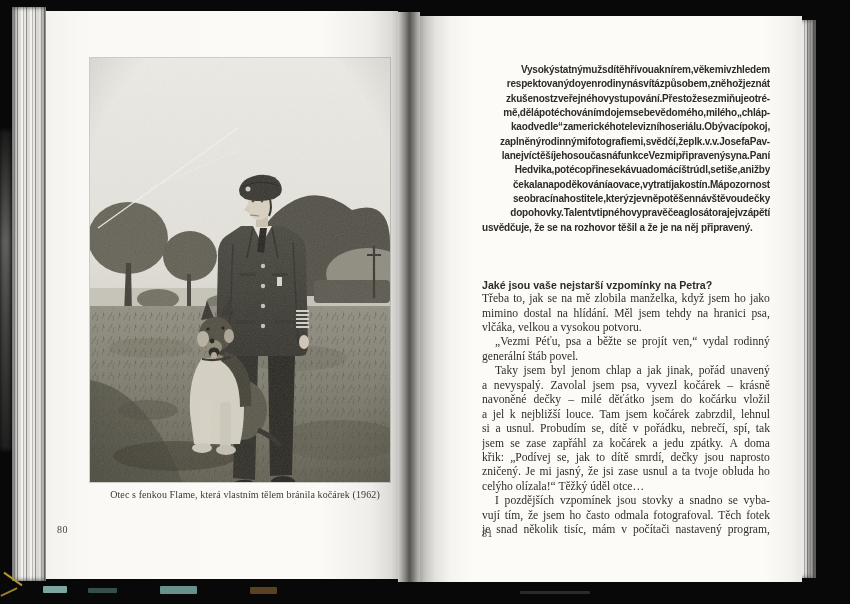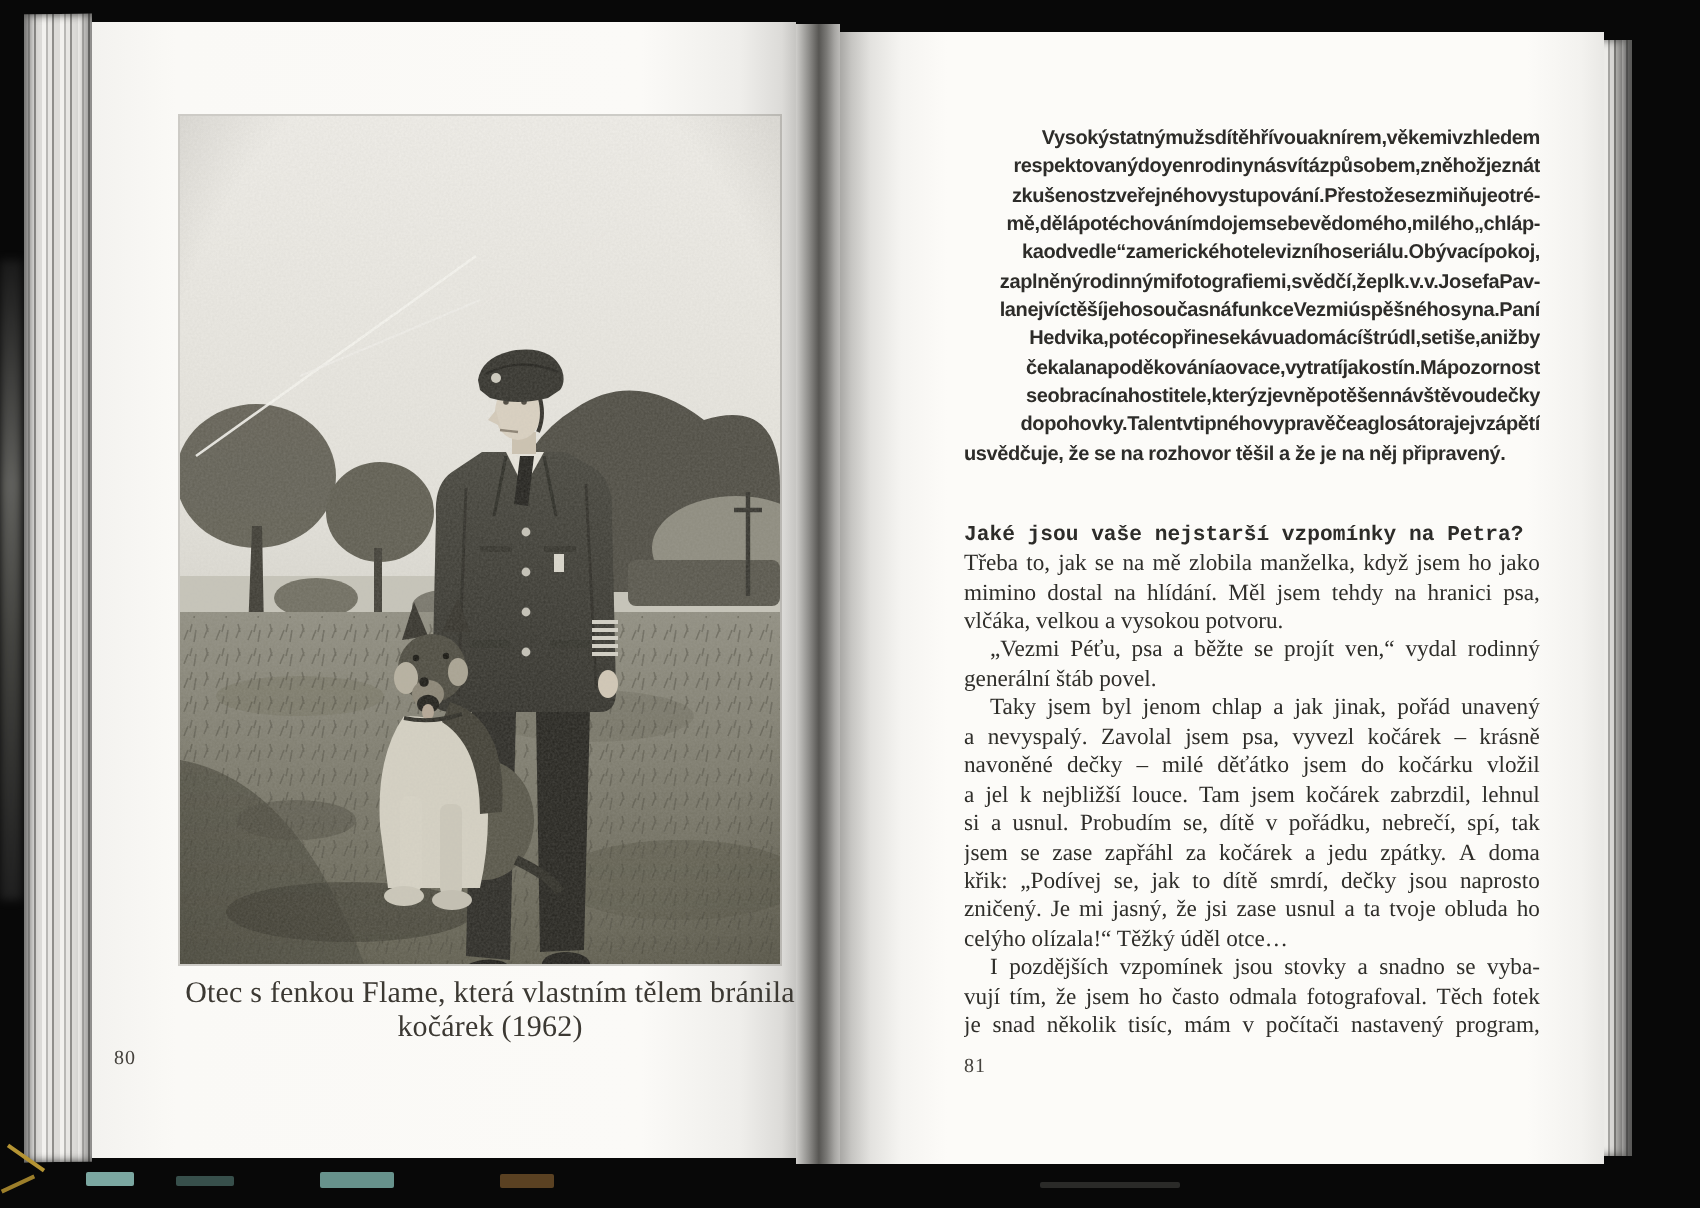--- a/index.html
+++ b/index.html
@@ -30,33 +30,33 @@
     background:repeating-linear-gradient(90deg,
       #ecebe8 0px,#ecebe8 2px,#a5a4a1 2px,#a5a4a1 3px,
       #d8d7d4 3px,#d8d7d4 5px,#7c7b78 5px,#7c7b78 6px,#b5b4b1 6px,#b5b4b1 9px);
     box-shadow:inset -5px 0 5px rgba(0,0,0,.6);}
 
   .photo-wrap{position:absolute;left:44px;top:47px;width:300px;height:424px;
     box-shadow:0 0 0 1px rgba(120,118,110,.35);}
   .photo-wrap svg{display:block;}
 
   .caption{position:absolute;left:30px;top:478px;width:338px;text-align:center;
-    font-size:15px;color:#3c3933;letter-spacing:.1px;}
+    font-size:10px;color:#3c3933;letter-spacing:.1px;}
   .pagenum{font-size:10px;color:#45423d;letter-spacing:.5px;}
   .pagenum-left{position:absolute;left:11px;top:513px;width:352px;}
   .pagenum-right{position:absolute;left:62px;top:512px;width:288px;}
 
   .textblock{position:absolute;left:62px;top:47px;width:288px;}
   .tline{display:flex;justify-content:space-between;height:14.35px;line-height:14.35px;overflow:hidden;}
   .tline.endline{display:block;text-align:left;}
   .tline.indent{padding-left:13px;}
   .intro .tline{font-family:"Liberation Sans",sans-serif;font-weight:700;
     font-size:10px;letter-spacing:-0.2px;color:#2d2c29;justify-content:flex-end;}
-  .heading{font-family:Liberation Mono, monospace;font-weight:700;font-size:10.6px;
-    color:#2d2c29;margin-top:26px;height:14px;line-height:14px;}
+  .heading{font-family:Liberation Sans, sans-serif;font-weight:700;font-size:10.6px;
+    color:#2d2c29;margin-top:43px;height:14px;line-height:14px;}
   .body-text .tline{font-family:"Liberation Serif",serif;font-size:11.6px;color:#2f2e2a;
     height:14.45px;line-height:14.45px;}
 
   
   .mark{position:absolute;border-radius:1px;}
   .m1{left:43px;top:586px;width:24px;height:7px;background:#8fc3bc;opacity:.85;}
   .m2{left:88px;top:588px;width:29px;height:5px;background:#5e8a84;opacity:.55;}
   .m3{left:160px;top:586px;width:37px;height:8px;background:#7fb5ae;opacity:.8;}
   .m4{left:250px;top:587px;width:27px;height:7px;background:#7d5a2e;opacity:.7;}
   .m5{left:520px;top:591px;width:70px;height:3px;background:#333331;opacity:.8;}
@@ -283,21 +283,21 @@
             <span>Pav-</span>
           </div>
           <div class="tline">
             <span>la</span>
             <span>nejvíc</span>
             <span>těší</span>
             <span>jeho</span>
             <span>současná</span>
             <span>funkce</span>
             <span>Vezmi</span>
-            <span>úspěšného</span>
+            <span>připravený</span>
             <span>syna.</span>
             <span>Paní</span>
           </div>
           <div class="tline">
             <span>Hedvika,</span>
             <span>poté</span>
             <span>co</span>
             <span>přinese</span>
             <span>kávu</span>
             <span>a</span>

